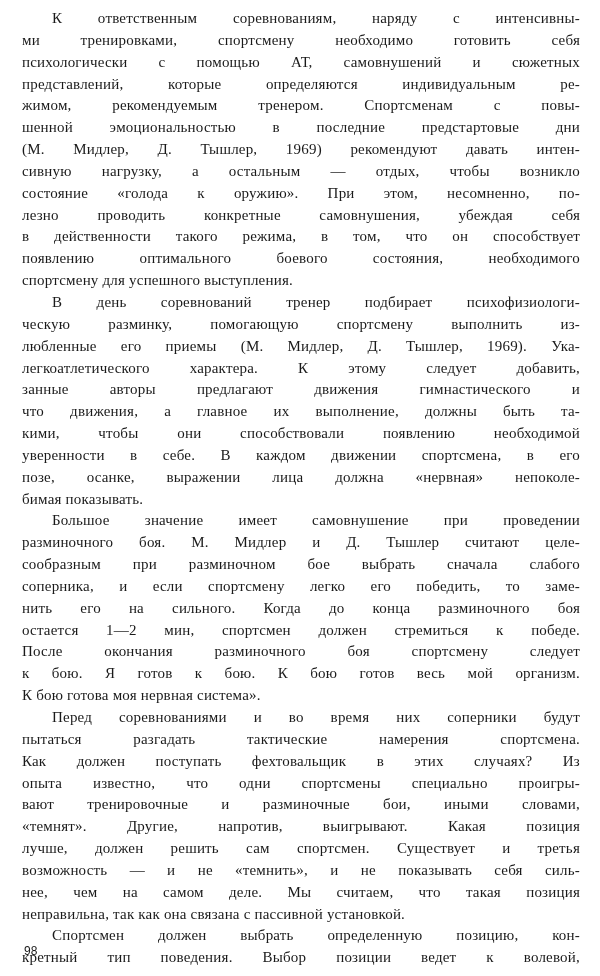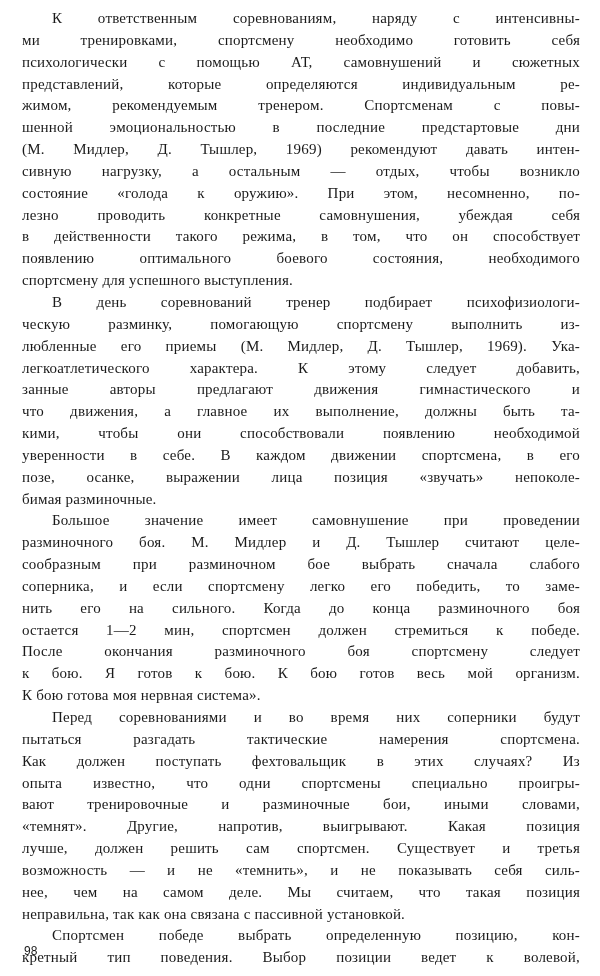--- a/index.html
+++ b/index.html
@@ -44,22 +44,22 @@
   </div>
   <div>
     <span class="line indent">В день соревнований тренер подбирает психофизиологи-</span>
     <span class="line">ческую разминку, помогающую спортсмену выполнить из-</span>
     <span class="line">любленные его приемы (М. Мидлер, Д. Тышлер, 1969). Ука-</span>
     <span class="line">легкоатлетического характера. К этому следует добавить,</span>
     <span class="line">занные авторы предлагают движения гимнастического и</span>
     <span class="line">что движения, а главное их выполнение, должны быть та-</span>
     <span class="line">кими, чтобы они способствовали появлению необходимой</span>
     <span class="line">уверенности в себе. В каждом движении спортсмена, в его</span>
-    <span class="line">позе, осанке, выражении лица позиция «звучать» непоколе-</span>
-    <span class="line last">бимая разминочные.</span>
+    <span class="line">позе, осанке, выражении лица должна «нервная» непоколе-</span>
+    <span class="line last">бимая показывать.</span>
   </div>
   <div>
     <span class="line indent">Большое значение имеет самовнушение при проведении</span>
     <span class="line">разминочного боя. М. Мидлер и Д. Тышлер считают целе-</span>
     <span class="line">сообразным при разминочном бое выбрать сначала слабого</span>
     <span class="line">соперника, и если спортсмену легко его победить, то заме-</span>
     <span class="line">нить его на сильного. Когда до конца разминочного боя</span>
     <span class="line">остается 1—2 мин, спортсмен должен стремиться к победе.</span>
     <span class="line">После окончания разминочного боя спортсмену следует</span>
     <span class="line">к бою. Я готов к бою. К бою готов весь мой организм.</span>
@@ -71,19 +71,19 @@
     <span class="line">Как должен поступать фехтовальщик в этих случаях? Из</span>
     <span class="line">опыта известно, что одни спортсмены специально проигры-</span>
     <span class="line">вают тренировочные и разминочные бои, иными словами,</span>
     <span class="line">«темнят». Другие, напротив, выигрывают. Какая позиция</span>
     <span class="line">лучше, должен решить сам спортсмен. Существует и третья</span>
     <span class="line">возможность — и не «темнить», и не показывать себя силь-</span>
     <span class="line">нее, чем на самом деле. Мы считаем, что такая позиция</span>
     <span class="line last">неправильна, так как она связана с пассивной установкой.</span>
   </div>
   <div>
-    <span class="line indent">Спортсмен победе выбрать определенную позицию, кон-</span>
+    <span class="line indent">Спортсмен должен выбрать определенную позицию, кон-</span>
     <span class="line">кретный тип поведения. Выбор позиции ведет к волевой,</span>
 
   </div>
 </div>
 
 <div class="pagenum">98</div>
 
 </body></html>

